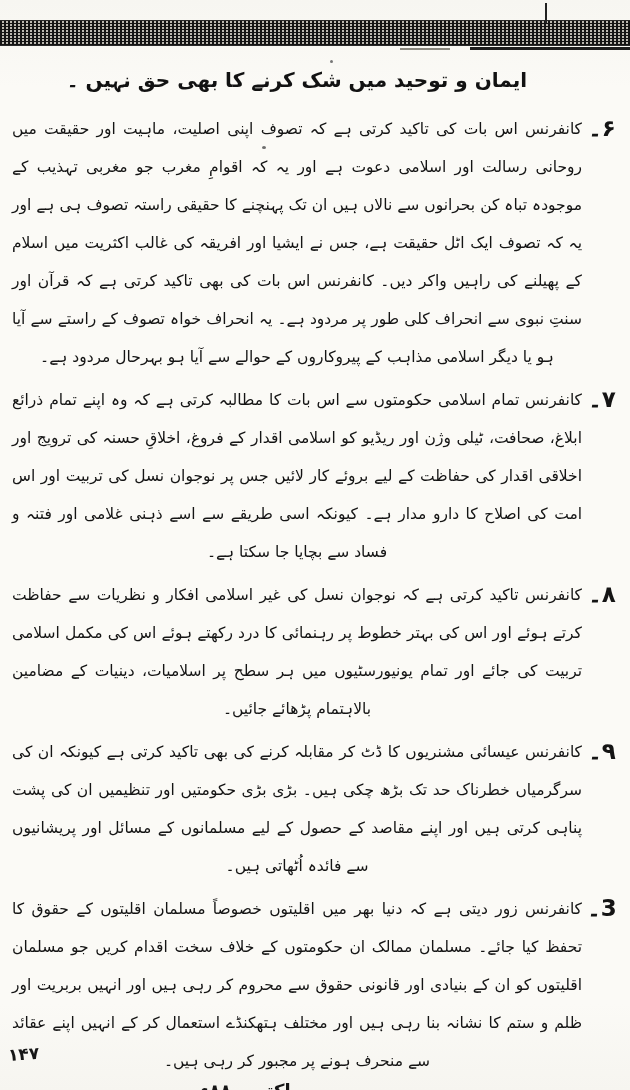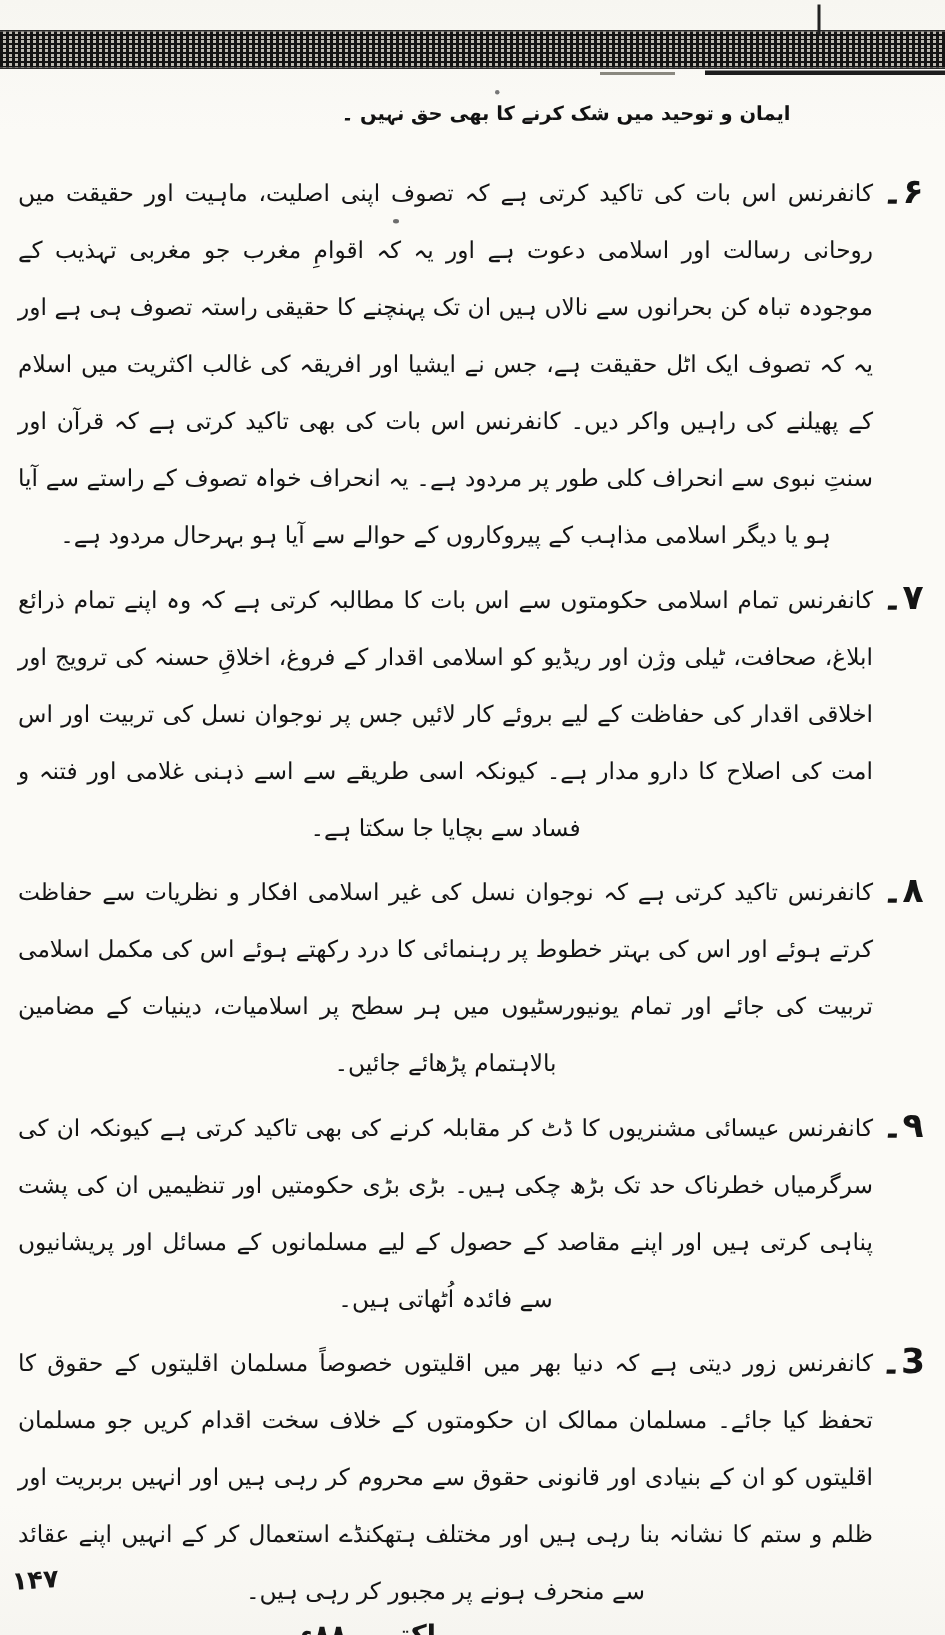--- a/index.html
+++ b/index.html
@@ -36,21 +36,21 @@
   .band-underscore-mid {
     position: absolute; top: 48px; left: 400px; width: 50px; height: 2px;
     background: #8a887f;
   }
   .speck-a { position: absolute; top: 60px; left: 330px; width: 3px; height: 3px; background: #777; border-radius: 50%; }
   .speck-b { position: absolute; top: 146px; left: 262px; width: 4px; height: 3px; background: #6d6d6d; border-radius: 50%; }
 
   .header-line {
     position: absolute; top: 68px; right: 103px;
     direction: rtl;
-    font-size: 13px; font-weight: bold;
+    font-size: 20px; font-weight: bold;
     letter-spacing: 0px;
     color: #121212;
     white-space: nowrap;
   }
 
   .content {
     position: absolute; top: 110px; right: 12px; width: 606px;
     direction: rtl;
   }
   .para {

